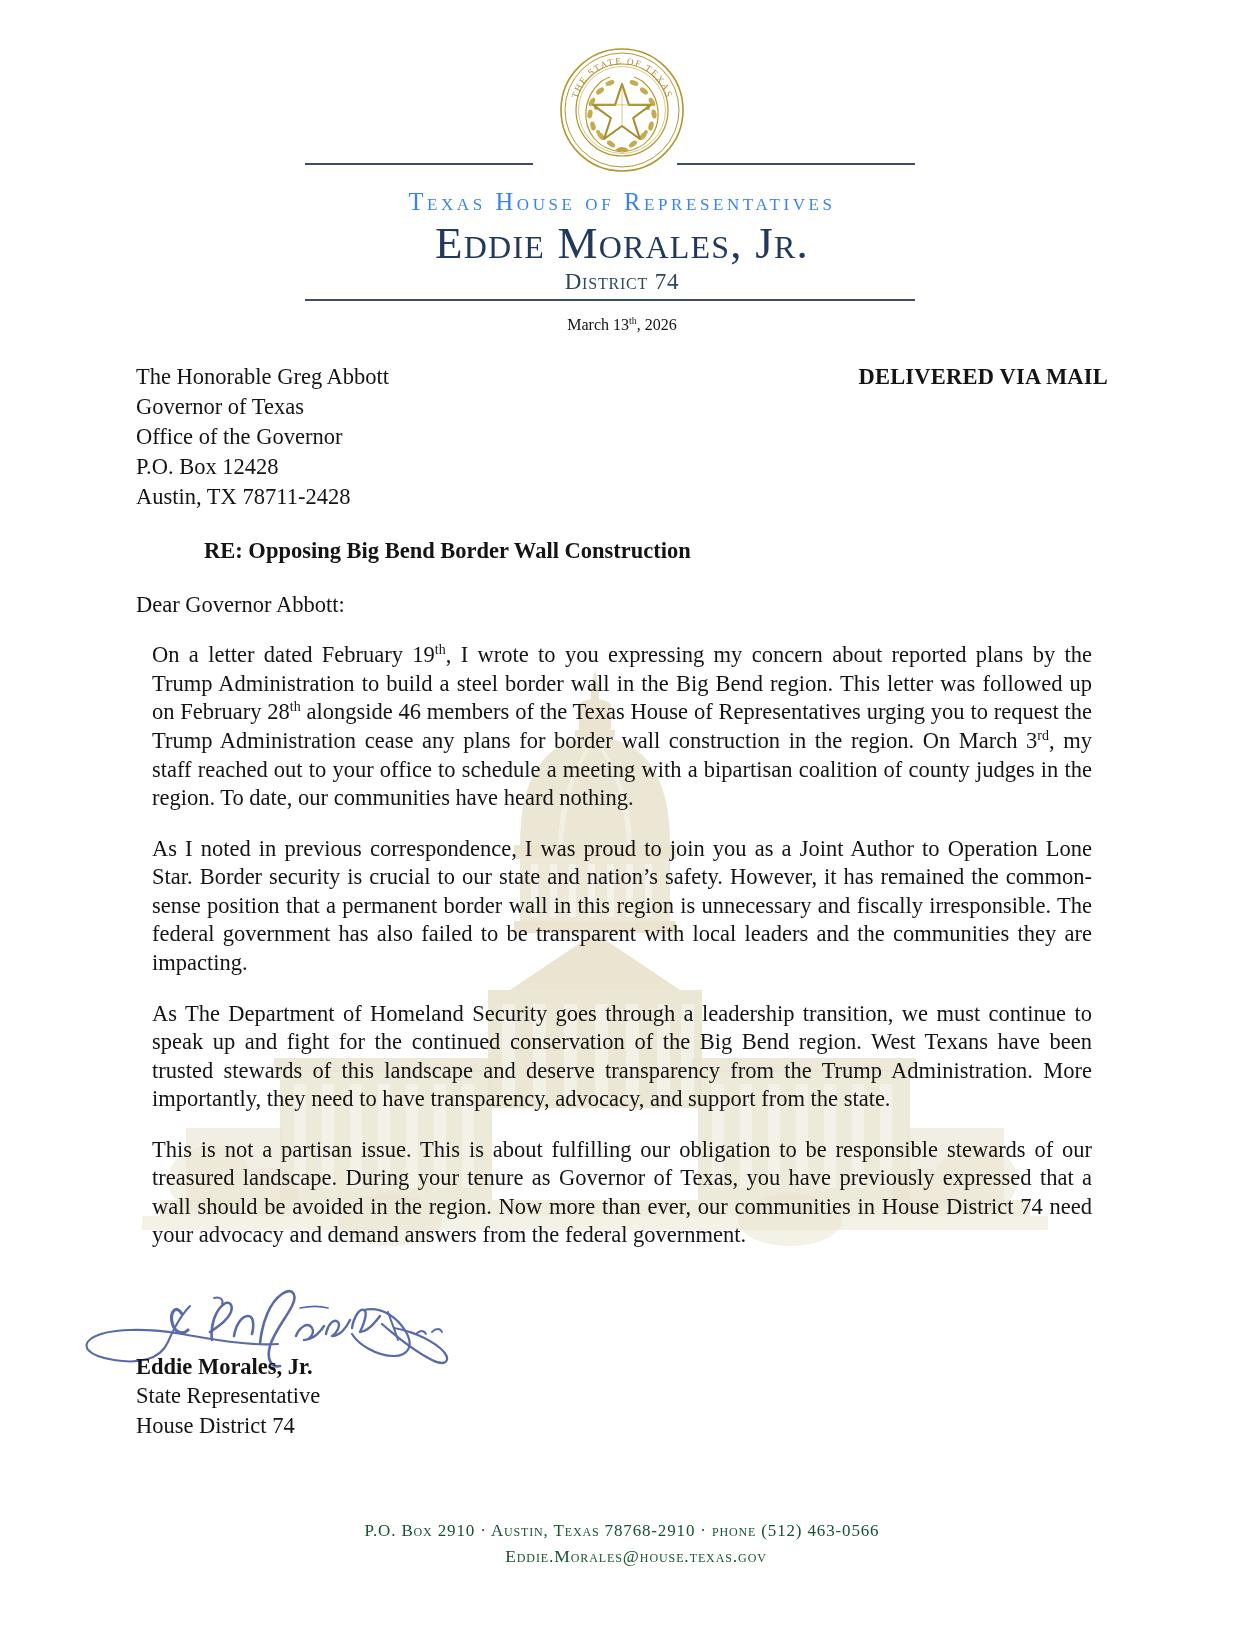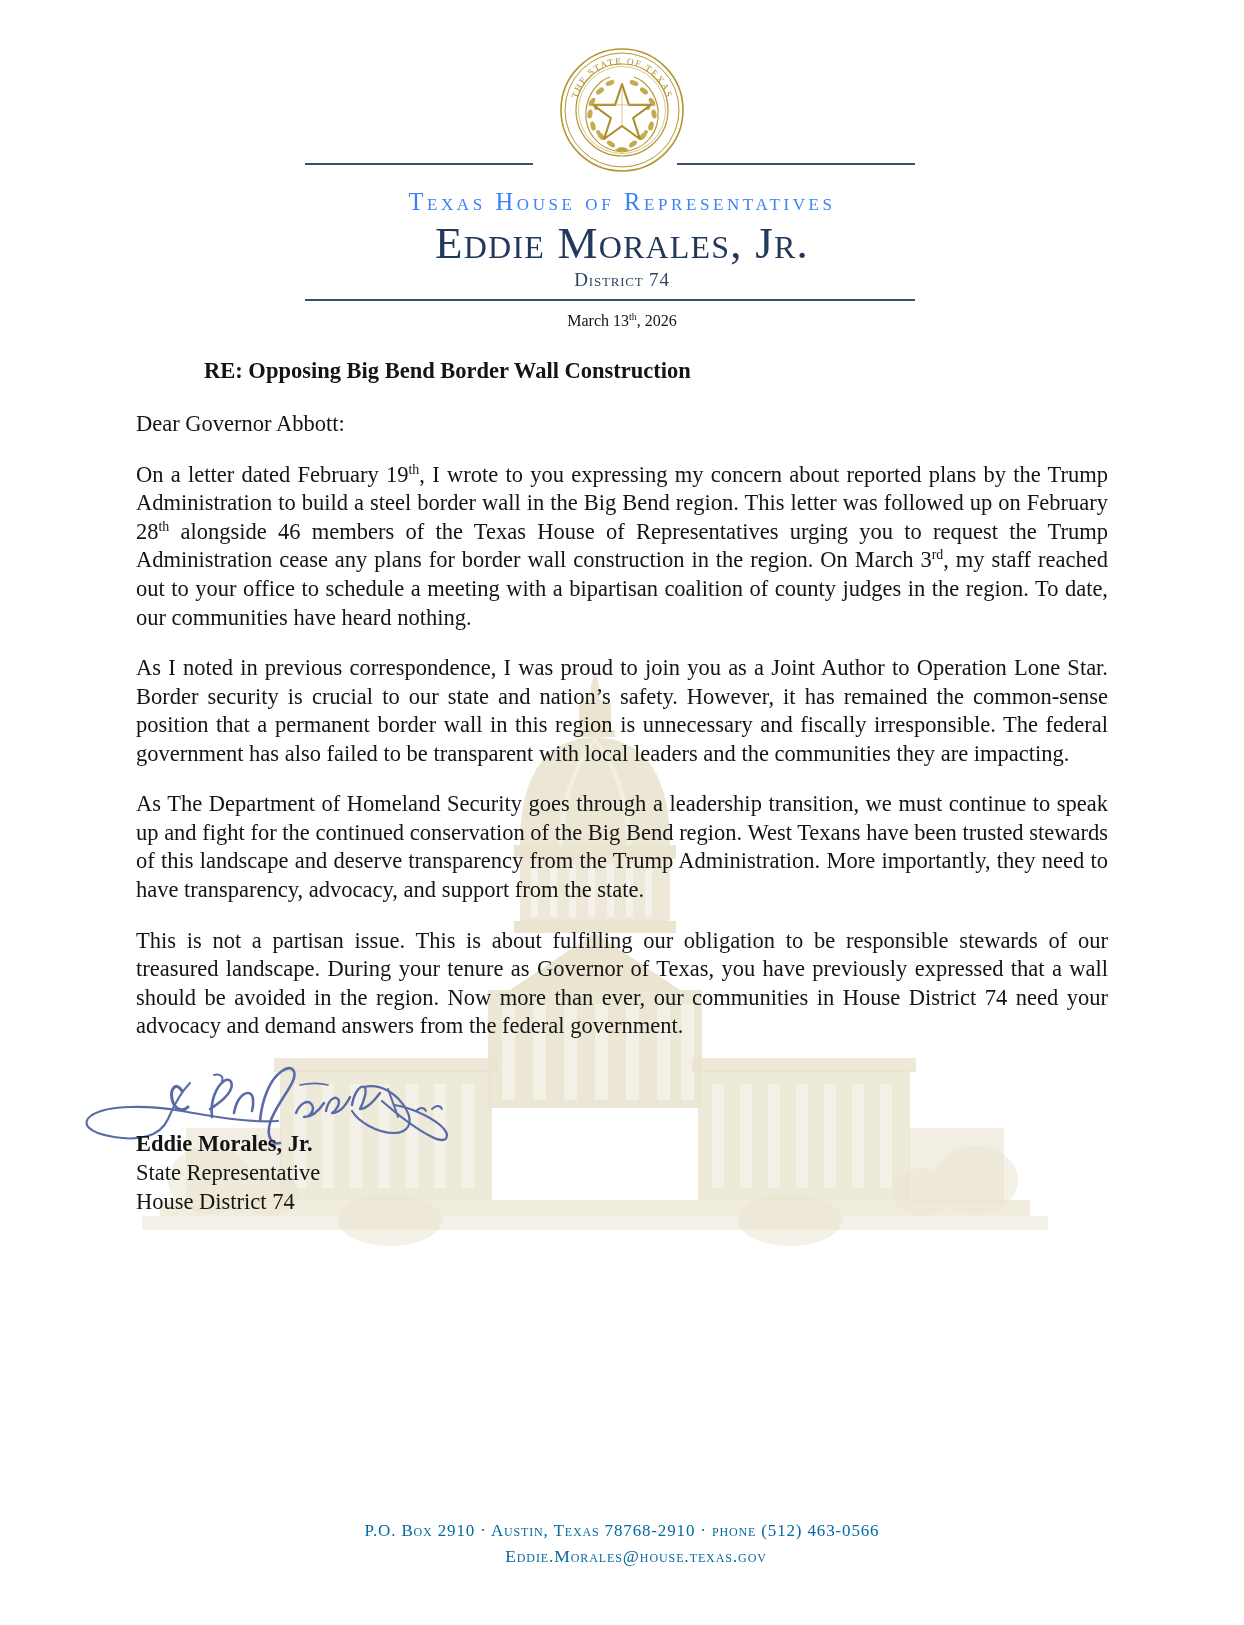--- a/index.html
+++ b/index.html
@@ -77,21 +77,21 @@
     margin-top:3px;
     font-size:45px;
     color:#23395b;
     font-variant:small-caps;
     letter-spacing:1.2px;
     line-height:1.08;
     white-space:nowrap;
   }
   .district{
     margin-top:1px;
-    font-size:19px;
+    font-size:23px;
     color:#2f4663;
     font-variant:small-caps;
     letter-spacing:.8px;
   }
   .rule-bottom{
     position:absolute;
     left:305px;
     width:610px;
     top:299px;
     height:1.6px;
@@ -132,21 +132,21 @@
   .subject{
     font-weight:bold;
     margin-top:26px;
     margin-left:68px;
     font-size:22.5px;
   }
   .salutation{
     margin-top:25px;
   }
   p.para{
-    margin:0;
+    margin:16px;
     margin-top:22px;
     text-align:justify;
     text-justify:inter-word;
     line-height:1.27;
   }
   sup{font-size:.62em;vertical-align:super;line-height:0;}
 
   .closing{margin-top:25px;}
 
   
@@ -172,21 +172,21 @@
   }
   .signer-role{line-height:1.3;}
   .signer-dist{line-height:1.3;}
 
   
   .footer{
     position:absolute;
     left:0;right:0;
     bottom:58px;
     text-align:center;
-    color:#0369a1;
+    color:#14532d;
     z-index:2;
   }
   .footer .f1{
     font-size:17px;
     font-variant:small-caps;
     letter-spacing:.85px;
     white-space:nowrap;
   }
   .footer .f2{
     margin-top:5px;
@@ -348,20 +348,30 @@
     <div class="chamber">Texas House of Representatives</div>
     <div class="repname">Eddie Morales, Jr.</div>
     <div class="district">District 74</div>
     <div class="rule-bottom"></div>
   </div>
 
   <div class="content">
 
     <div class="date"><span>March 13</span><sup>th</sup><span>, 2026</span></div>
 
+    <div class="addr-row">
+      <div class="addr">
+        <div>The Honorable Greg Abbott</div>
+        <div>Governor of Texas</div>
+        <div>Office of the Governor</div>
+        <div>P.O. Box 12428</div>
+        <div>Austin, TX 78711-2428</div>
+      </div>
+      <div class="delivery">DELIVERED VIA MAIL</div>
+    </div>
 
     <div class="subject">RE: Opposing Big Bend Border Wall Construction</div>
 
     <div class="salutation">Dear Governor Abbott:</div>
 
     <div id="paragraphs">
         <p class="para">On a letter dated February 19<sup>th</sup>, I wrote to you expressing my concern about reported plans by the Trump Administration to build a steel border wall in the Big Bend region. This letter was followed up on February 28<sup>th</sup> alongside 46 members of the Texas House of Representatives urging you to request the Trump Administration cease any plans for border wall construction in the region. On March 3<sup>rd</sup>, my staff reached out to your office to schedule a meeting with a bipartisan coalition of county judges in the region. To date, our communities have heard nothing.</p>
         <p class="para">As I noted in previous correspondence, I was proud to join you as a Joint Author to Operation Lone Star. Border security is crucial to our state and nation’s safety. However, it has remained the common-sense position that a permanent border wall in this region is unnecessary and fiscally irresponsible. The federal government has also failed to be transparent with local leaders and the communities they are impacting.</p>
         <p class="para">As The Department of Homeland Security goes through a leadership transition, we must continue to speak up and fight for the continued conservation of the Big Bend region. West Texans have been trusted stewards of this landscape and deserve transparency from the Trump Administration. More importantly, they need to have transparency, advocacy, and support from the state.</p>
         <p class="para">This is not a partisan issue. This is about fulfilling our obligation to be responsible stewards of our treasured landscape. During your tenure as Governor of Texas, you have previously expressed that a wall should be avoided in the region. Now more than ever, our communities in House District 74 need your advocacy and demand answers from the federal government.</p>

